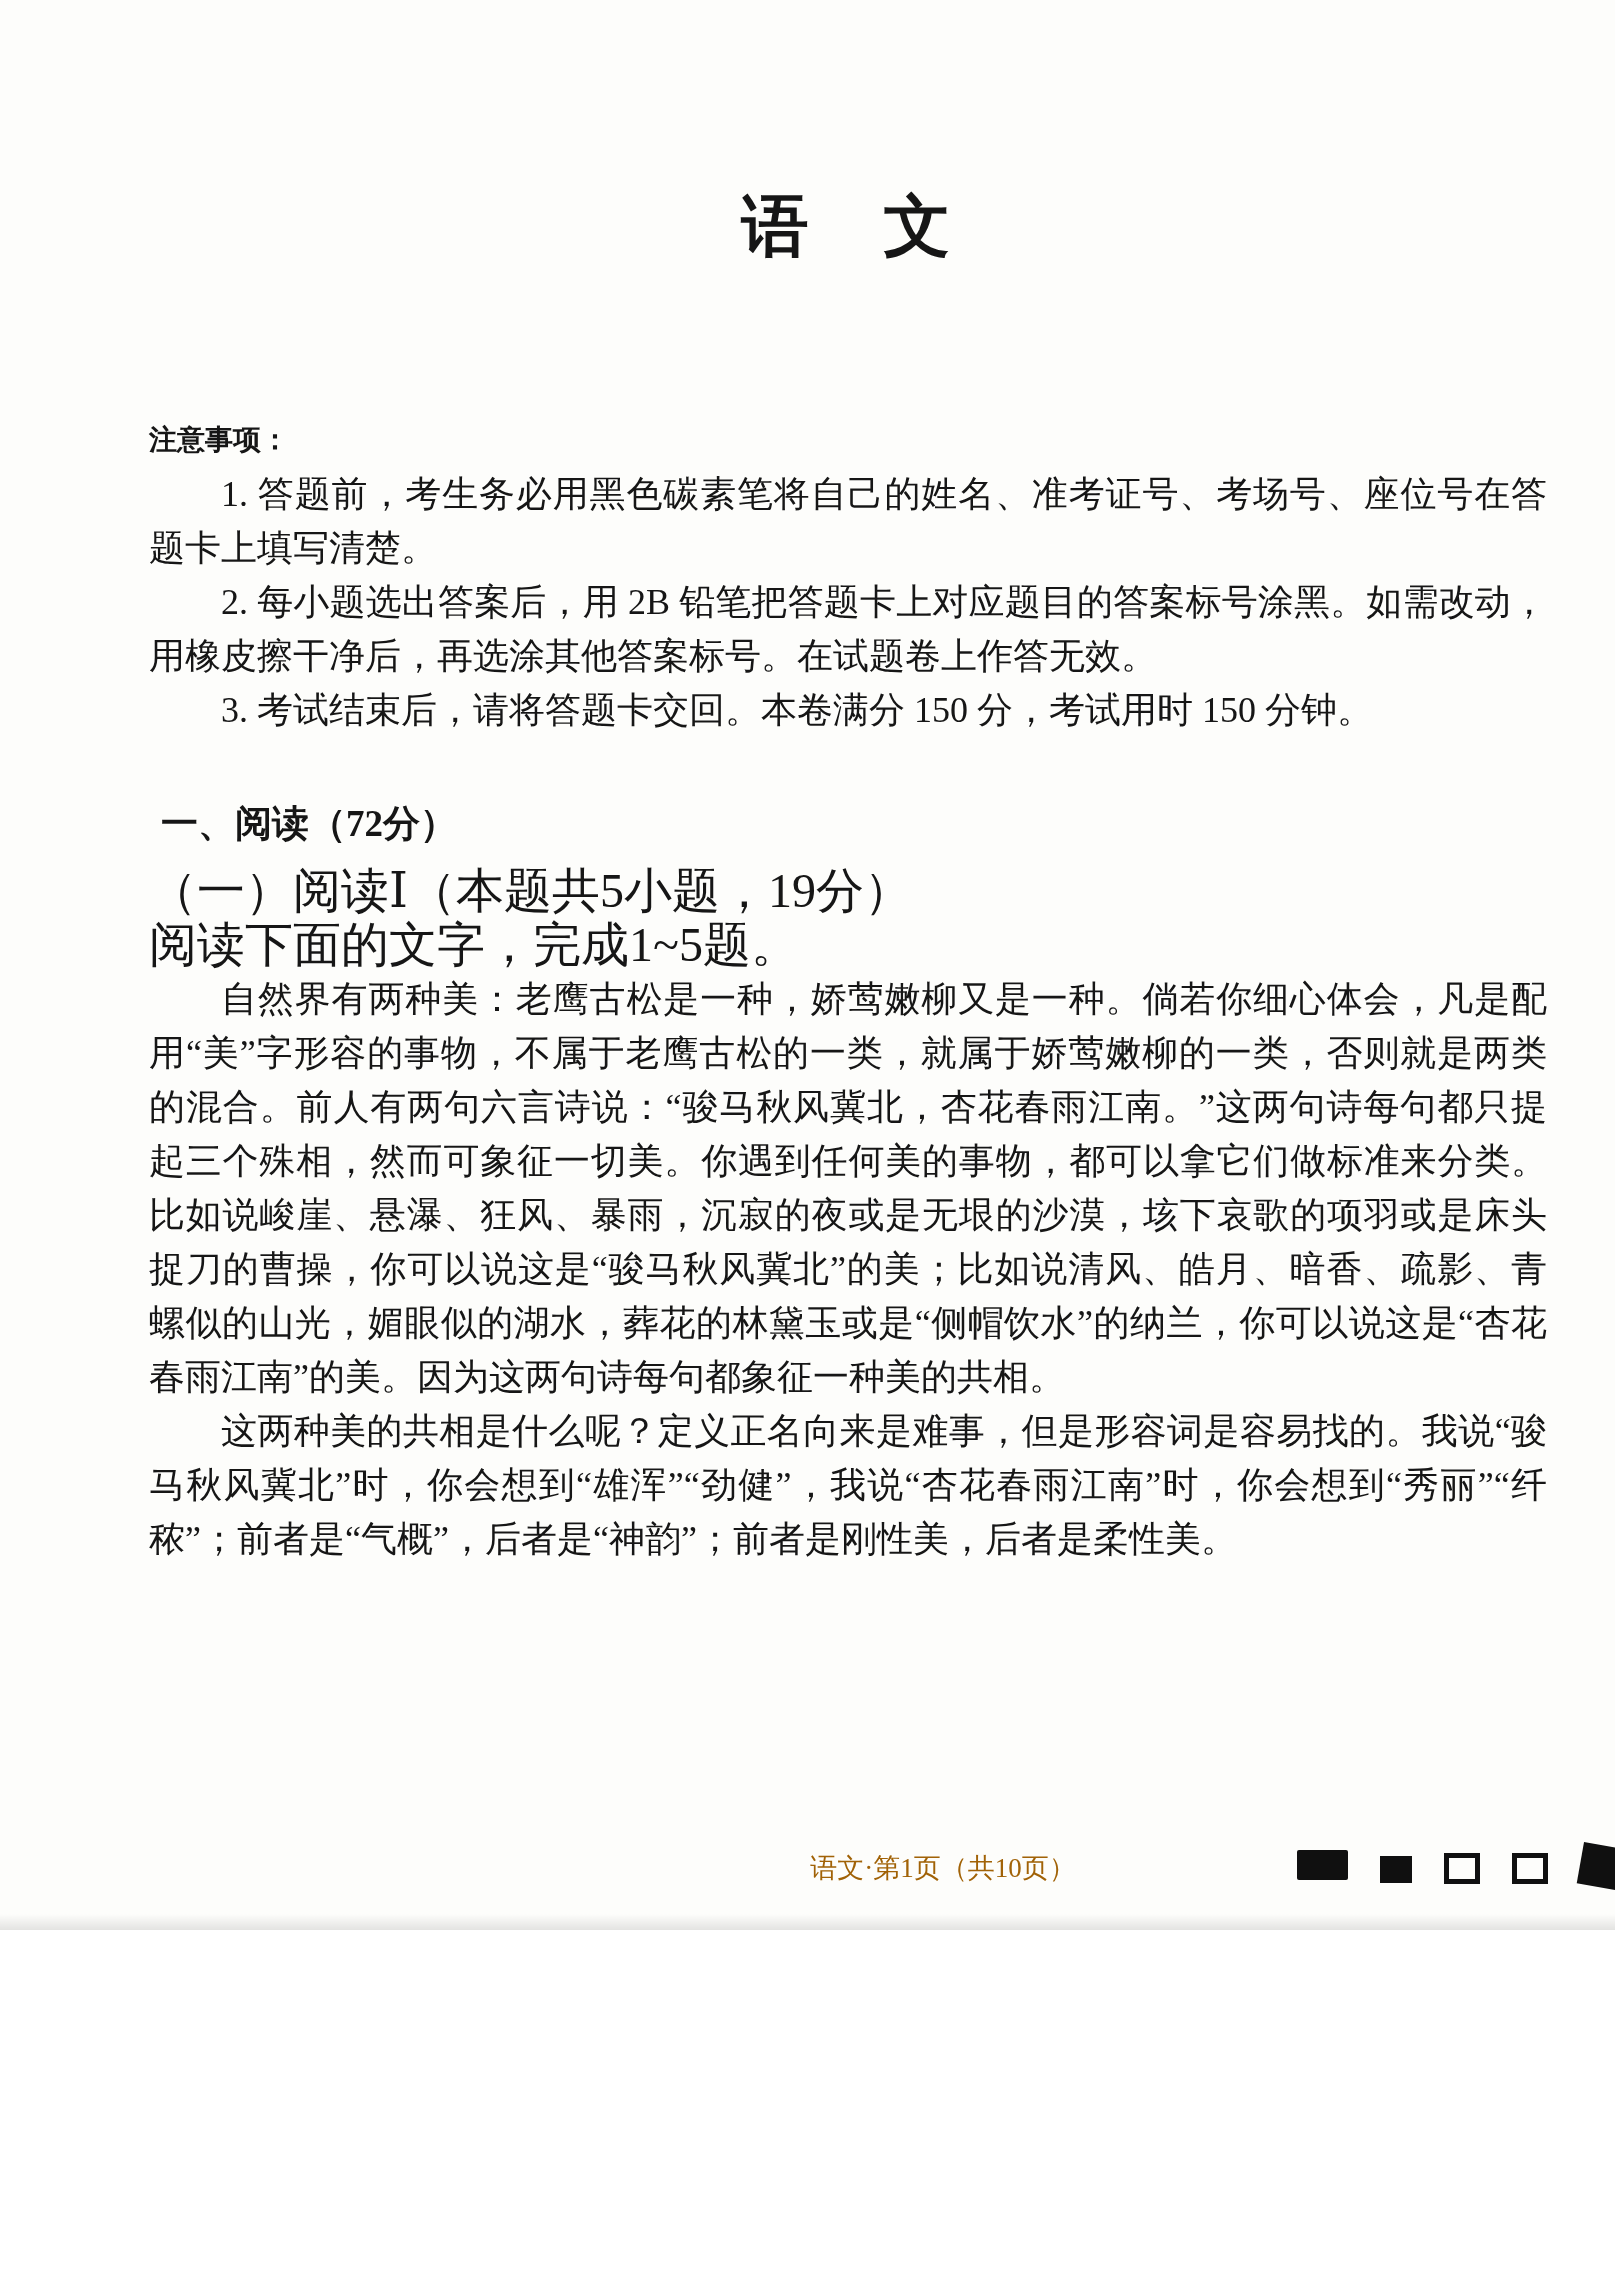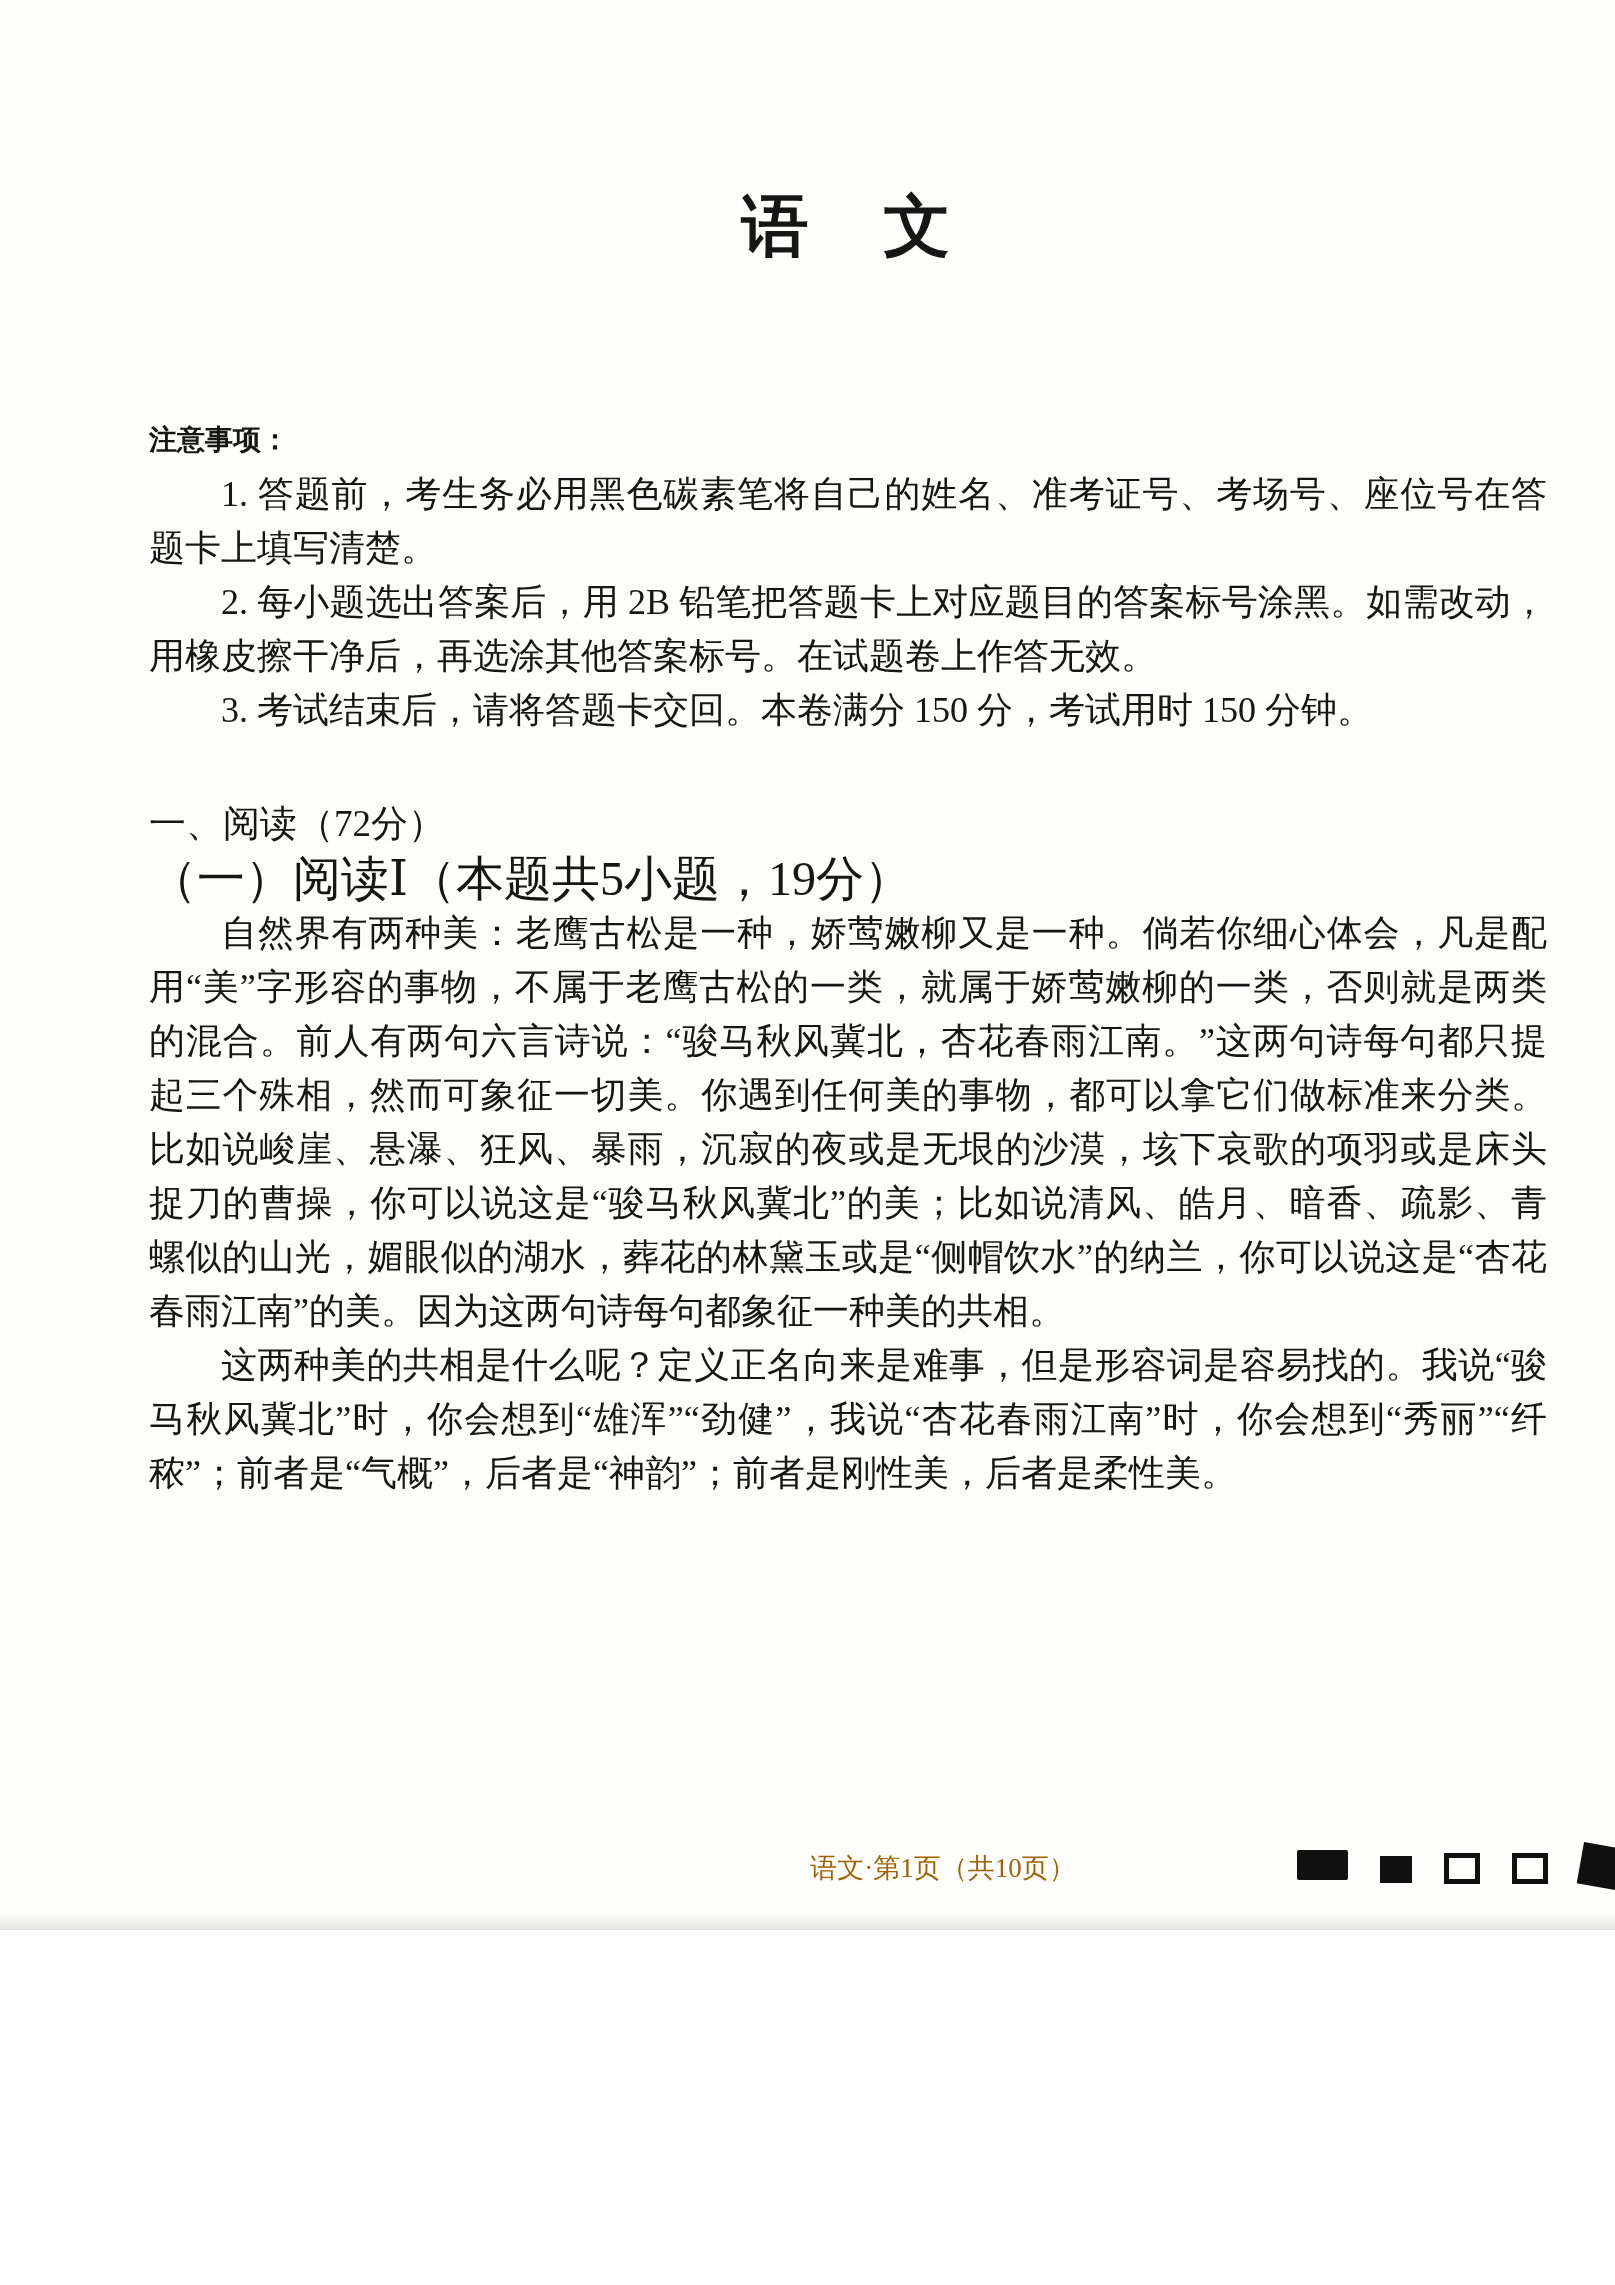--- a/index.html
+++ b/index.html
@@ -54,23 +54,23 @@
     font-size: 36px;
     line-height: 54px;
     text-align: justify;
     text-indent: 2em;
     word-break: break-all;
   }
   .reading {
     margin-top: 59px;
   }
   .sec-heading {
-    margin: 0;
+    margin: 12px;
     font-size: 37px;
-    font-weight: 400;
+    font-weight: 700;
     line-height: 56px;
   }
   .sec-subheading,
   .sec-instruction {
     margin: 0;
     font-size: 48px;
     line-height: 54px;
   }
   .footer {
     position: absolute;
@@ -126,20 +126,21 @@
     <section class="notice">
       <p class="notice-heading">注意事项：</p>
       <p class="para">1. 答题前，考生务必用黑色碳素笔将自己的姓名、准考证号、考场号、座位号在答题卡上填写清楚。</p>
       <p class="para">2. 每小题选出答案后，用 2B 铅笔把答题卡上对应题目的答案标号涂黑。如需改动，用橡皮擦干净后，再选涂其他答案标号。在试题卷上作答无效。</p>
       <p class="para">3. 考试结束后，请将答题卡交回。本卷满分 150 分，考试用时 150 分钟。</p>
     </section>
 
     <section class="reading">
       <p class="sec-heading">一、阅读（72分）</p>
       <p class="sec-subheading">（一）阅读Ⅰ（本题共5小题，19分）</p>
+      <p class="sec-instruction">阅读下面的文字，完成1~5题。</p>
 
       <p class="para">自然界有两种美：老鹰古松是一种，娇莺嫩柳又是一种。倘若你细心体会，凡是配用“美”字形容的事物，不属于老鹰古松的一类，就属于娇莺嫩柳的一类，否则就是两类的混合。前人有两句六言诗说：“骏马秋风冀北，杏花春雨江南。”这两句诗每句都只提起三个殊相，然而可象征一切美。你遇到任何美的事物，都可以拿它们做标准来分类。比如说峻崖、悬瀑、狂风、暴雨，沉寂的夜或是无垠的沙漠，垓下哀歌的项羽或是床头捉刀的曹操，你可以说这是“骏马秋风冀北”的美；比如说清风、皓月、暗香、疏影、青螺似的山光，媚眼似的湖水，葬花的林黛玉或是“侧帽饮水”的纳兰，你可以说这是“杏花春雨江南”的美。因为这两句诗每句都象征一种美的共相。</p>
       <p class="para">这两种美的共相是什么呢？定义正名向来是难事，但是形容词是容易找的。我说“骏马秋风冀北”时，你会想到“雄浑”“劲健”，我说“杏花春雨江南”时，你会想到“秀丽”“纤秾”；前者是“气概”，后者是“神韵”；前者是刚性美，后者是柔性美。</p>
     </section>
 
   </div>
 
   <div class="footer">语文·第1页（共10页）</div>
 
   <div class="print-marks">

